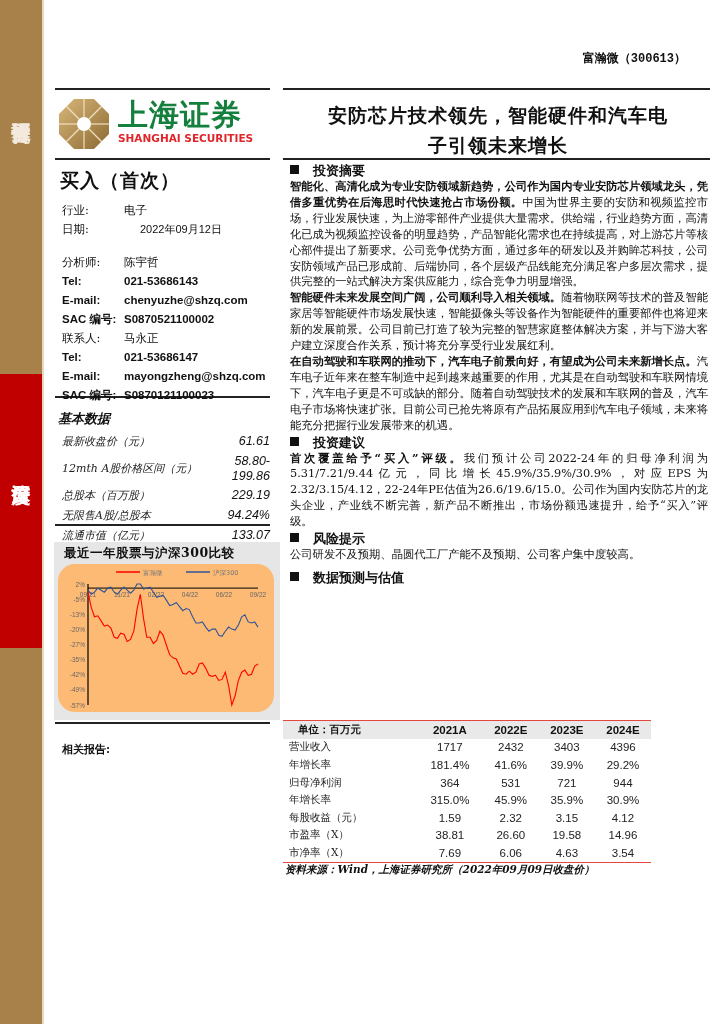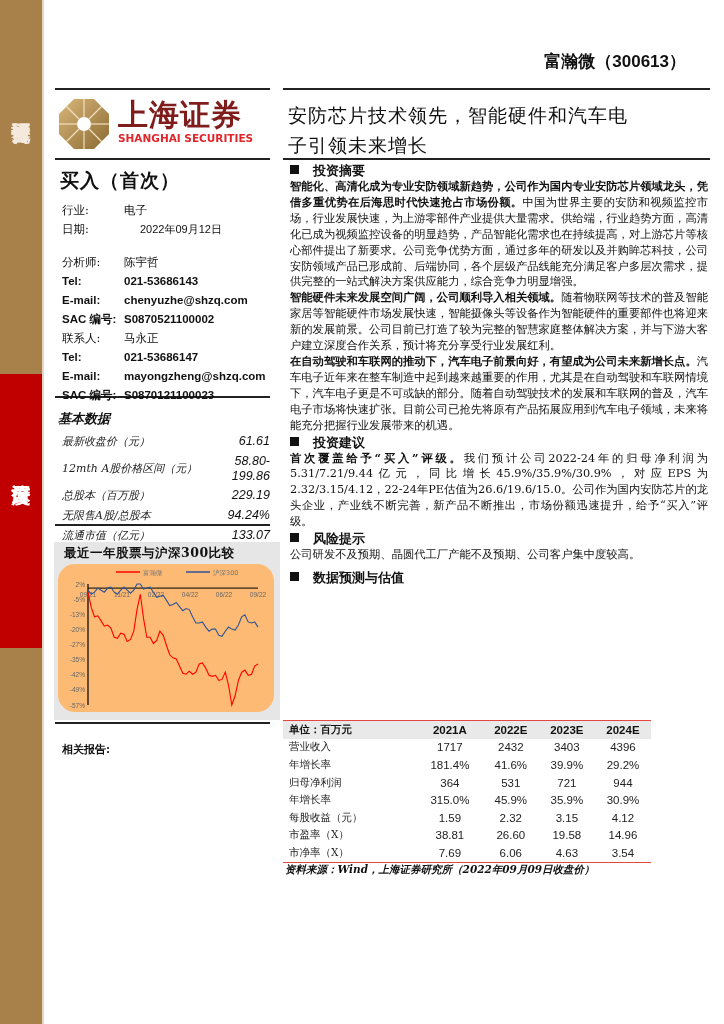--- a/index.html
+++ b/index.html
@@ -7,27 +7,27 @@
   .sidebar{position:absolute;left:0;top:0;width:42px;height:1024px;}
   .sb-gold1{position:absolute;left:0;top:0;width:42px;height:374px;background:#a8814a;}
   .sb-red{position:absolute;left:0;top:374px;width:42px;height:274px;background:#c00000;}
   .sb-gold2{position:absolute;left:0;top:648px;width:42px;height:376px;background:#a8814a;}
   .sb-edge{position:absolute;left:42px;top:0;width:2px;height:1024px;background:#e8d6c0;}
   .sb-text{position:absolute;left:0;width:42px;text-align:center;color:#f3e9dc;font-family:"DejaVu Sans",sans-serif;font-size:19px;line-height:21px;font-weight:bold;writing-mode:vertical-rl;letter-spacing:0px;}
   .sb-text.t1{top:108px;left:10px;width:22px;}
   .sb-text.t2{top:470px;left:10px;width:22px;color:#fff;}
 
   .hline{position:absolute;height:2px;background:#222;}
-  .company{position:absolute;right:38px;top:50px;font-family:Liberation Sans, sans-serif;font-weight:bold;font-size:17px;color:#111;}
+  .company{position:absolute;right:38px;top:50px;font-family:Liberation Mono, monospace;font-weight:bold;font-size:12px;color:#111;}
 
   .logo{position:absolute;left:58px;top:96px;width:200px;height:54px;}
-  .logo-text-cn{position:absolute;left:60px;top:2px;font-family:"DejaVu Sans",sans-serif;font-weight:bold;font-size:30px;color:#7f1d1d;letter-spacing:1px;line-height:34px;}
+  .logo-text-cn{position:absolute;left:60px;top:2px;font-family:"DejaVu Sans",sans-serif;font-weight:bold;font-size:30px;color:#15803d;letter-spacing:1px;line-height:34px;}
   .logo-text-en{position:absolute;left:60px;top:36px;font-family:"DejaVu Sans",sans-serif;font-weight:bold;font-size:10.5px;color:#e0252b;letter-spacing:0px;}
 
-  .title{position:absolute;left:288px;width:420px;top:100px;text-align:left;font-size:19px;line-height:30px;font-weight:normal;letter-spacing:1px;}
+  .title{position:absolute;left:288px;width:420px;top:100px;text-align:center;font-size:19px;line-height:30px;font-weight:bold;letter-spacing:1px;}
 
   .rating{position:absolute;left:60px;width:210px;top:168px;text-align:left;font-size:19px;font-weight:bold;letter-spacing:1px;}
 
   .info{position:absolute;left:62px;top:201px;width:220px;font-size:11.5px;}
   .info .row{position:relative;height:19px;line-height:19px;}
   .info .k{position:absolute;left:0;font-family:"DejaVu Serif",serif;}
   .info .k.en{font-family:"Liberation Sans",sans-serif;font-weight:bold;}
   .info .v{position:absolute;left:62px;font-family:"Liberation Sans",sans-serif;font-weight:bold;}
   .info .v.cn{font-family:"DejaVu Serif",serif;font-weight:normal;}
 
@@ -46,21 +46,21 @@
   .right{position:absolute;left:290px;top:162px;width:418px;font-size:11.3px;line-height:15.9px;text-align:justify;}
   .right p{margin:0;}
   .sec{font-weight:bold;font-size:13px;line-height:17px;margin:0;}
   .sec .sq{display:inline-block;width:9px;height:9px;background:#111;margin-right:14px;vertical-align:1px;}
   .b{font-weight:bold;}
   .tbl-wrap{position:absolute;left:283px;top:720px;width:368px;}
   table{border-collapse:collapse;width:368px;}
   th,td{height:17.6px;padding:0;font-weight:normal;}
   thead tr{background:#e9e9e9;}
   thead th{font-family:"Liberation Sans",sans-serif;font-weight:bold;font-size:11.5px;text-align:center;border-top:1.5px solid #e4473f;}
-  thead th.first{text-align:left;padding-left:6px;font-family:"DejaVu Serif",serif;font-size:10.5px;}
+  thead th.first{text-align:left;padding-left:15px;font-family:"DejaVu Serif",serif;font-size:10.5px;}
   tbody td{font-family:"Liberation Sans",sans-serif;font-size:11.5px;text-align:center;color:#222;margin-left:16px;}
   tbody td.first{text-align:left;padding-left:6px;font-family:"DejaVu Serif",serif;font-size:10.5px;}
   tbody tr.last td{border-bottom:1.5px solid #e4473f;}
   .source{position:absolute;left:285px;top:863px;font-size:10.5px;font-weight:bold;font-style:italic;}
 </style>
 </head>
 <body>
 
 <div class="sidebar">
   <div class="sb-gold1"></div>

